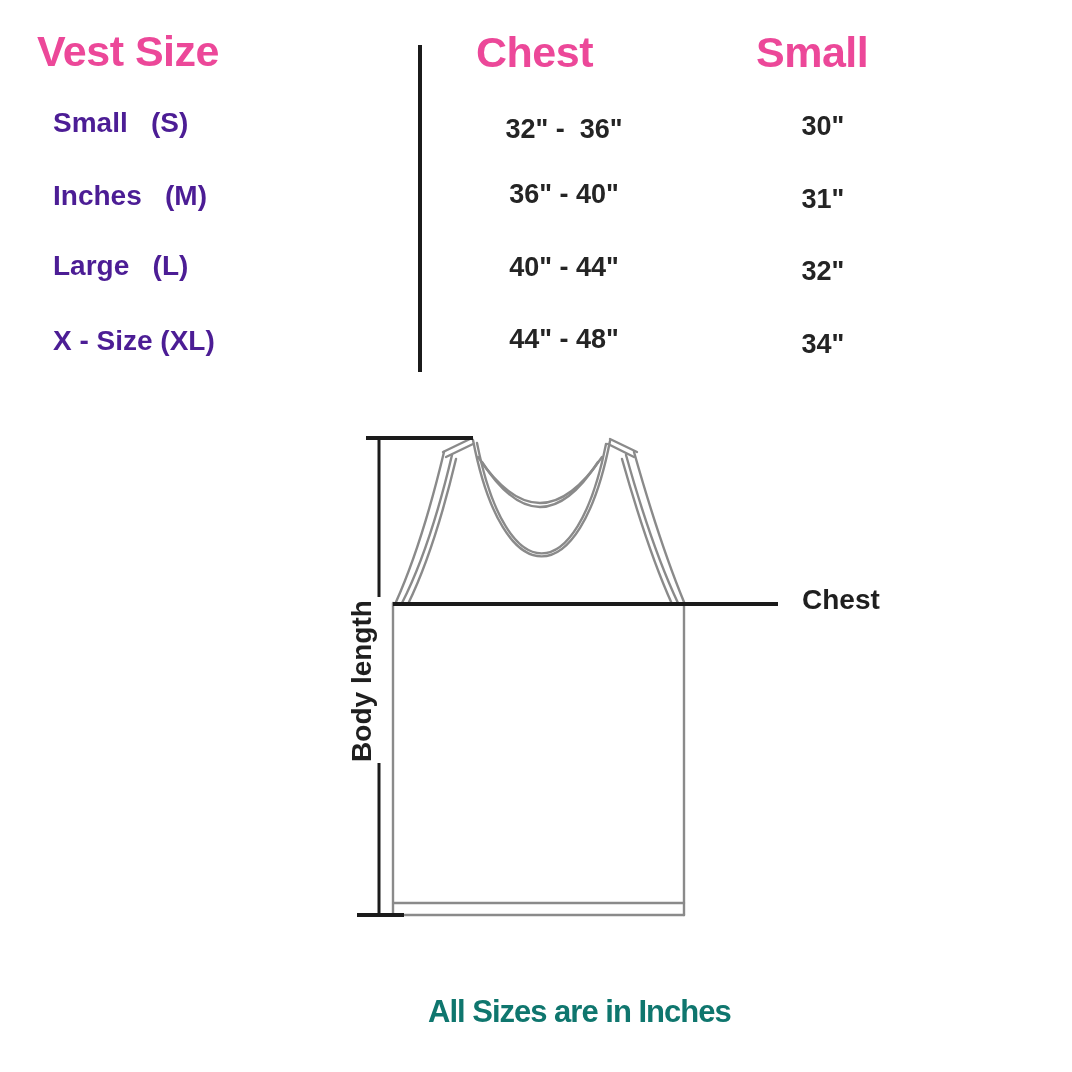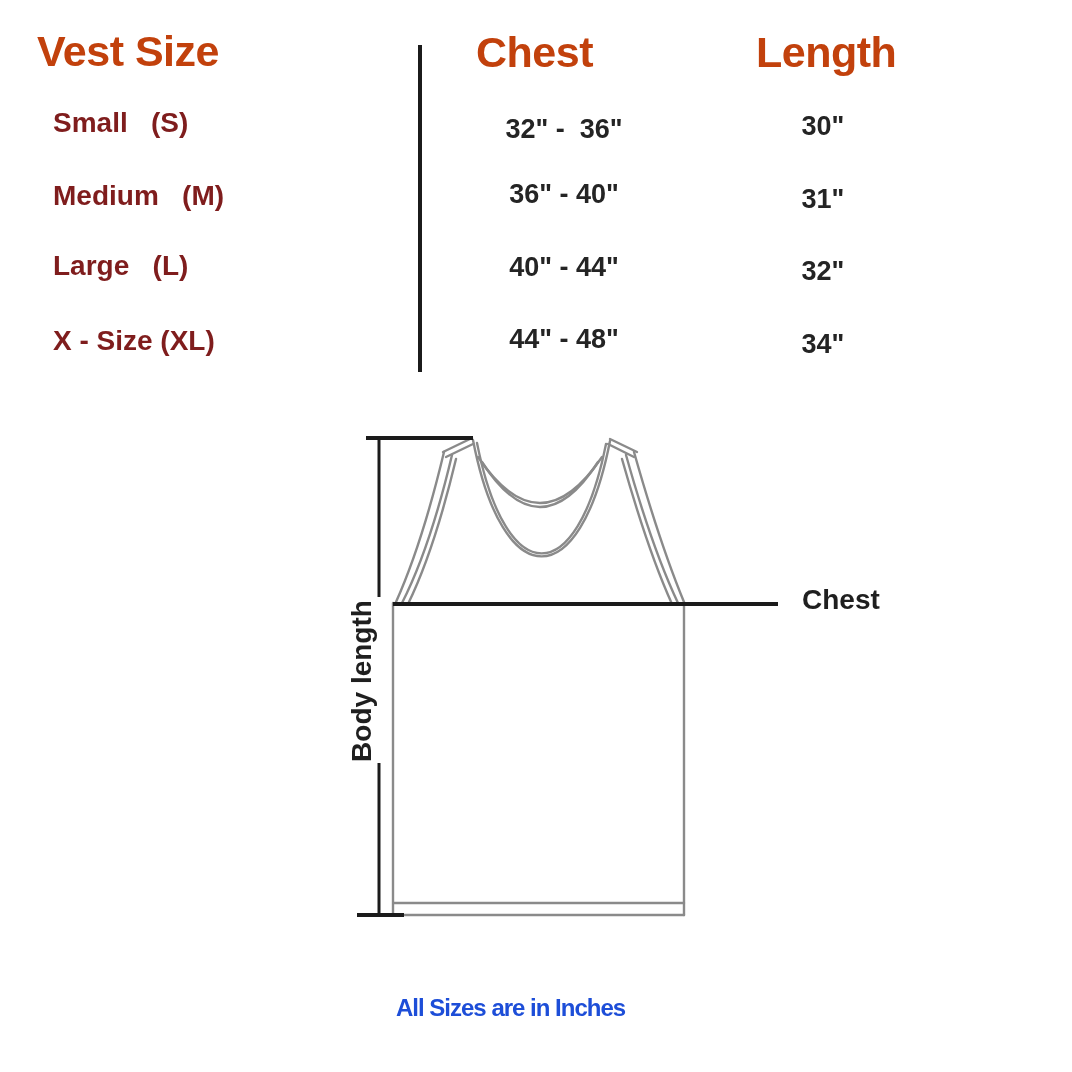--- a/index.html
+++ b/index.html
@@ -10,27 +10,27 @@
     position:relative;
     overflow:hidden;
     color:#242424;
   }
   .abs{position:absolute;white-space:pre;}
   .hdr{
     font-size:43px;
     font-weight:bold;
     line-height:1;
     letter-spacing:-0.5px;
-    color:#c2410c;
+    color:#ec4899;
   }
   .cell{
     font-size:28px;
     font-weight:bold;
     line-height:1;
-    color:#7f1d1d;
+    color:#4c1d95;
   }
   .val{
     font-size:27px;
     font-weight:bold;
     line-height:1;
     color:#242424;
     text-align:center;
   }
   .chest-col{left:459px;width:210px;}
   .length-col{left:763px;width:120px;}
@@ -50,39 +50,39 @@
     white-space:nowrap;
   }
   #chest-line-label{
     position:absolute;
     left:802px;top:586px;
     font-size:28px;font-weight:bold;
     line-height:1;color:#1f1f1f;
   }
   #footer-note{
     position:absolute;
-    left:396px;top:995px;
-    font-size:24px;font-weight:bold;
+    left:428px;top:995px;
+    font-size:31px;font-weight:bold;
     letter-spacing:-1px;
     line-height:1.1;
-    color:#1d4ed8;
+    color:#0f766e;
     white-space:nowrap;
   }
 </style>
 </head>
 <body>
 
 <div class="abs hdr" style="left:37px;top:30px">Vest Size</div>
 <div class="abs hdr" style="left:476px;top:31px">Chest</div>
-<div class="abs hdr" style="left:756px;top:31px">Length</div>
+<div class="abs hdr" style="left:756px;top:31px">Small</div>
 
 <div id="divider"></div>
 
 <div class="abs cell" style="left:53px;top:109px">Small   (S)</div>
-<div class="abs cell" style="left:53px;top:182px">Medium   (M)</div>
+<div class="abs cell" style="left:53px;top:182px">Inches   (M)</div>
 <div class="abs cell" style="left:53px;top:252px">Large   (L)</div>
 <div class="abs cell" style="left:53px;top:327px">X - Size (XL)</div>
 
 <div class="abs val chest-col" style="top:116px">32" -  36"</div>
 <div class="abs val chest-col" style="top:181px">36" - 40"</div>
 <div class="abs val chest-col" style="top:254px">40" - 44"</div>
 <div class="abs val chest-col" style="top:326px">44" - 48"</div>
 
 <div class="abs val length-col" style="top:113px">30"</div>
 <div class="abs val length-col" style="top:186px">31"</div>

